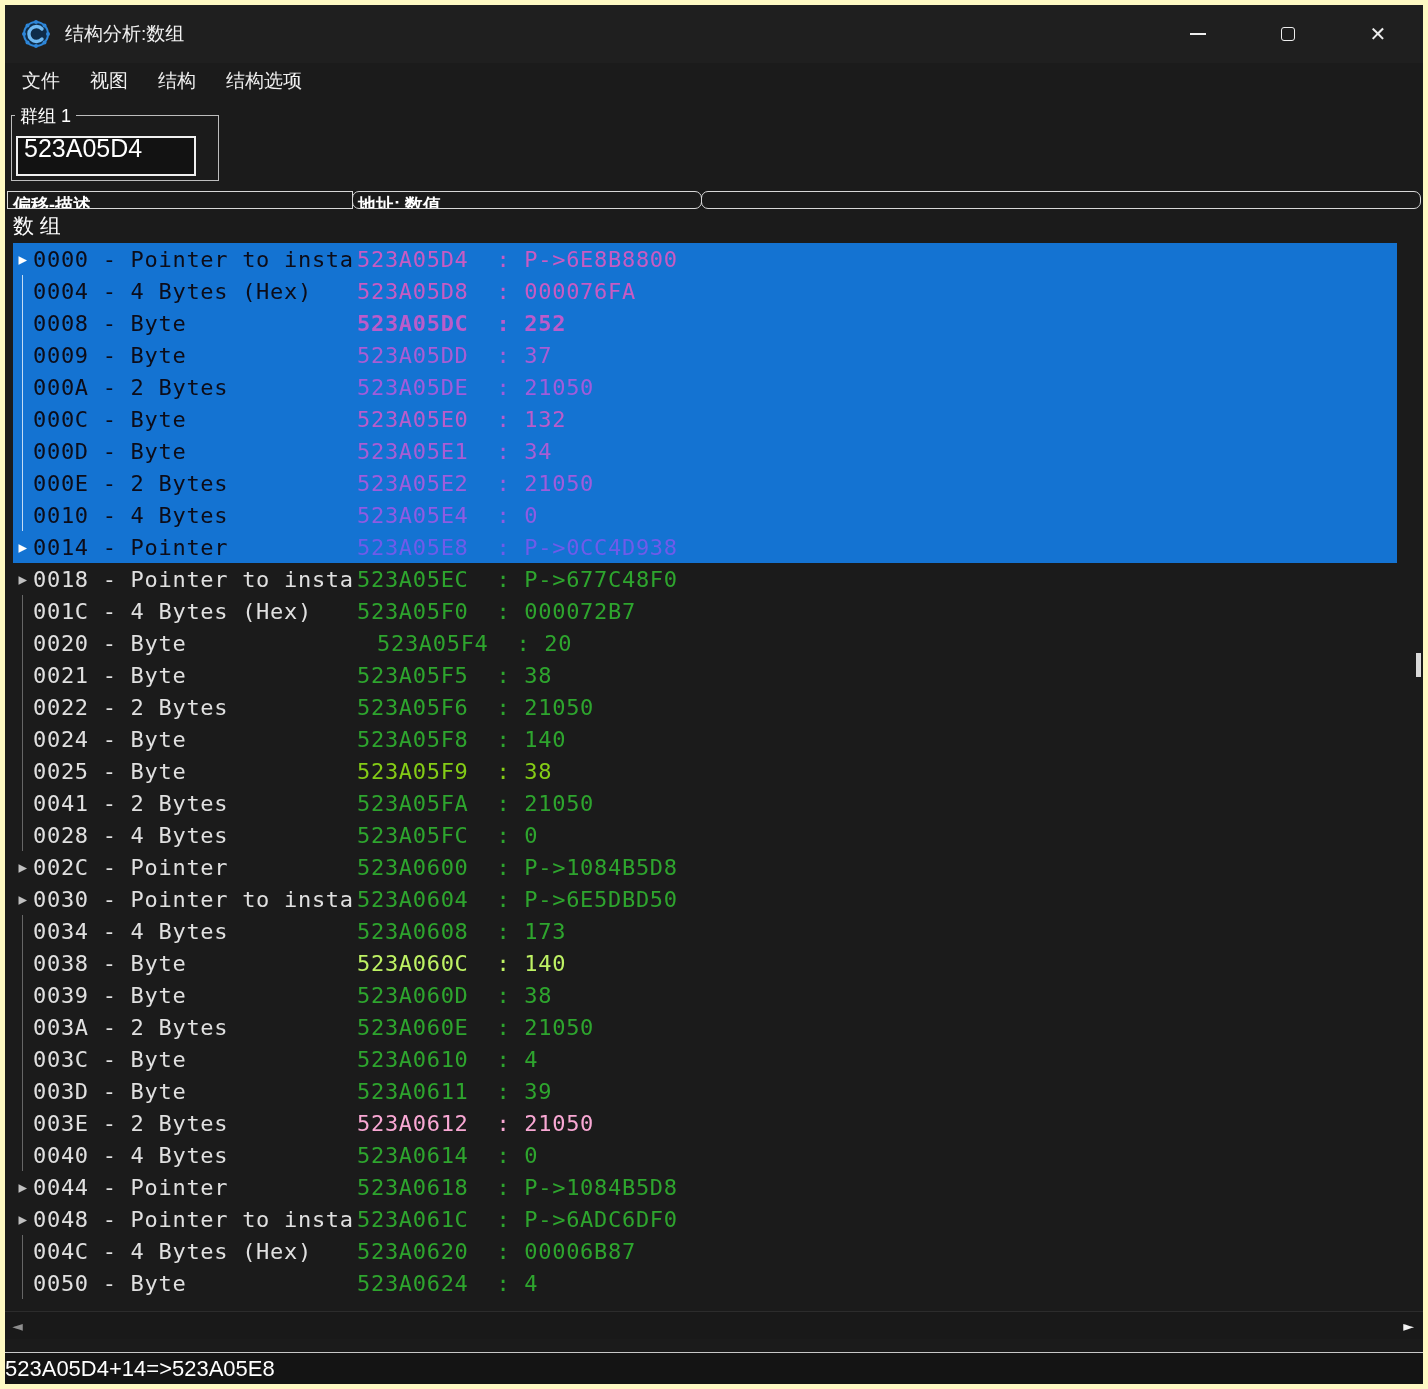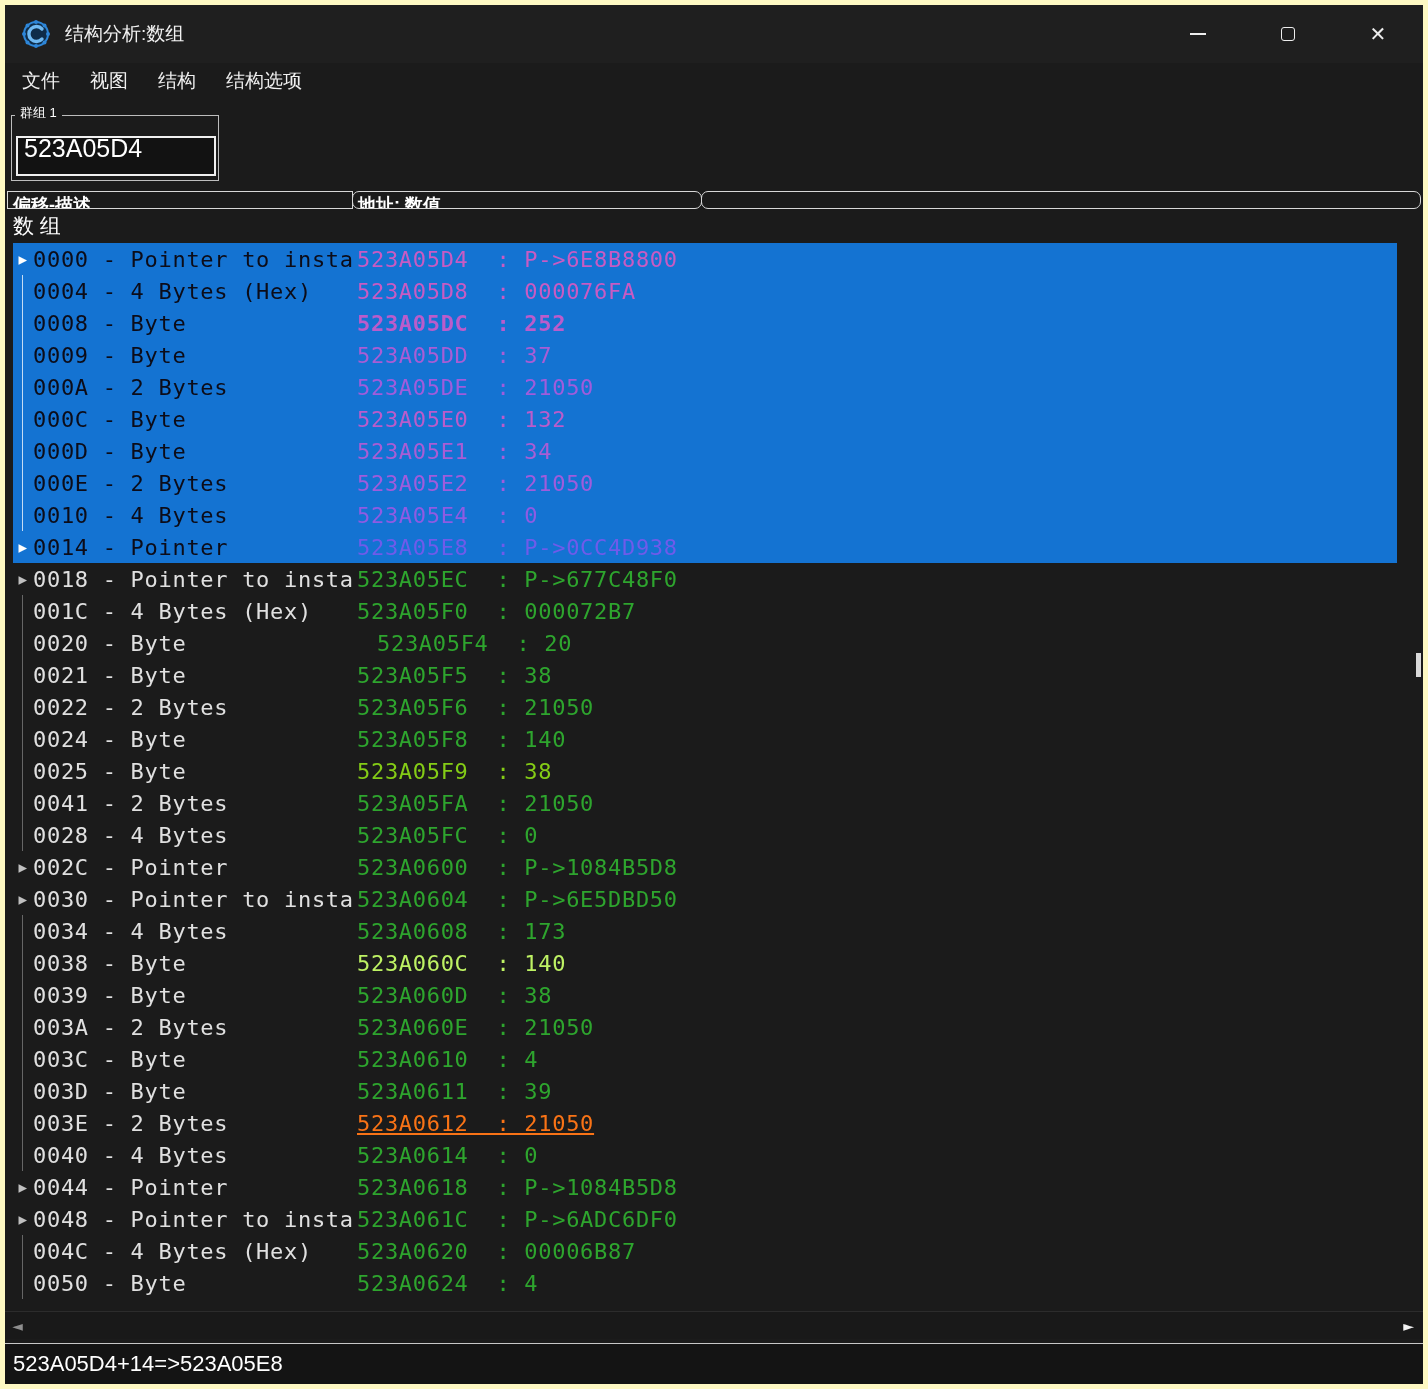--- a/index.html
+++ b/index.html
@@ -20,23 +20,23 @@
   .glyph-max { width:14px; height:14px; border:1.6px solid #eee; border-radius:3px; display:block; }
   .glyph-close { font-size:20px; color:#eee; line-height:1; }
 
   
   .menubar { height:36px; display:flex; align-items:center; padding-left:2px; background:#1b1b1b; }
   .menu-item { padding:0 15px; font-size:19px; color:#f0f0f0; }
 
   
   .group-area { height:92px; position:relative; }
   .groupbox { position:absolute; left:6px; top:16px; width:208px; height:66px; border:1px solid #bdbdbd; }
-  .groupbox-label { position:absolute; left:10px; top:5px; font-size:13px; background:#1b1b1b; padding:0 5px; z-index:2; color:#fff; }
+  .groupbox-label { position:absolute; left:10px; top:5px; font-size:18px; background:#1b1b1b; padding:0 5px; z-index:2; color:#fff; }
   .group-input {
-    position:absolute; left:4px; top:20px; width:200px; height:40px;
+    position:absolute; left:4px; top:20px; width:180px; height:40px;
     background:#121212; border:2px solid #f0f0f0; color:#fff;
     font-family:"Liberation Sans", sans-serif; font-size:25px; padding:0 0 16px 6px; outline:none;
   }
 
   
   .header { display:flex; height:18px; margin:0 2px; }
   .hcell { border:1px solid #d8d8d8; font-size:18px; font-weight:700; padding:1px 5px; line-height:25px;
            white-space:nowrap; overflow:hidden; }
   .hcell + .hcell { margin-left:-1px;border-radius:7px; }
   .hcell.c1 { width:346px; flex:none; }
@@ -62,23 +62,23 @@
 
   
   .vthumb { position:absolute; right:2px; top:648px; width:5px; height:24px; background:#d9d9d9; }
   .hscroll { position:relative; margin-top:12px; height:28px; background:#191919; border-top:1px solid #2c2c2c; }
   .hs-arrow { position:absolute; top:50%; transform:translateY(-50%); font-size:14px; font-family:"DejaVu Sans", sans-serif; }
   .hs-left  { left:7px;  color:#8e8e8e; }
   .hs-right { right:9px; color:#f2f2f2; }
 
   
   .statusbar {
-    position:absolute; left:0; right:0; bottom:0; height:41px;
+    position:absolute; left:0; right:0; bottom:0; height:32px;
     background:#141414; border-top:1px solid #c8c8c8;
-    display:flex; align-items:center; padding-left:8px; font-size:22px; color:#fff;
+    display:flex; align-items:center; font-size:22px; color:#fff;
   }
 </style>
 </head>
 <body>
 
 <div class="window">
 
   <div class="titlebar">
     <span class="app-icon">
       <svg width="30" height="30" viewBox="0 0 30 30">
@@ -151,21 +151,21 @@
       <div class="row"><span class="gutter treeline"></span><span class="desc">0041 - 2 Bytes</span><span class="addrval" style="color: rgb(46, 165, 46);">523A05FA  : 21050</span></div>
       <div class="row"><span class="gutter treeline"></span><span class="desc">0028 - 4 Bytes</span><span class="addrval" style="color: rgb(46, 165, 46);">523A05FC  : 0</span></div>
       <div class="row"><span class="gutter arrow">▸</span><span class="desc">002C - Pointer</span><span class="addrval" style="color: rgb(46, 165, 46);">523A0600  : P-&gt;1084B5D8</span></div>
       <div class="row"><span class="gutter arrow">▸</span><span class="desc">0030 - Pointer to insta</span><span class="addrval" style="color: rgb(46, 165, 46);">523A0604  : P-&gt;6E5DBD50</span></div>
       <div class="row"><span class="gutter treeline"></span><span class="desc">0034 - 4 Bytes</span><span class="addrval" style="color: rgb(46, 165, 46);">523A0608  : 173</span></div>
       <div class="row"><span class="gutter treeline"></span><span class="desc">0038 - Byte</span><span class="addrval" style="color: #bef264;">523A060C  : 140</span></div>
       <div class="row"><span class="gutter treeline"></span><span class="desc">0039 - Byte</span><span class="addrval" style="color: rgb(46, 165, 46);">523A060D  : 38</span></div>
       <div class="row"><span class="gutter treeline"></span><span class="desc">003A - 2 Bytes</span><span class="addrval" style="color: rgb(46, 165, 46);">523A060E  : 21050</span></div>
       <div class="row"><span class="gutter treeline"></span><span class="desc">003C - Byte</span><span class="addrval" style="color: rgb(46, 165, 46);">523A0610  : 4</span></div>
       <div class="row"><span class="gutter treeline"></span><span class="desc">003D - Byte</span><span class="addrval" style="color: rgb(46, 165, 46);">523A0611  : 39</span></div>
-      <div class="row"><span class="gutter treeline"></span><span class="desc">003E - 2 Bytes</span><span class="addrval" style="color: #f97316; text-decoration: underline;">523A0612  : 21050</span></div>
+      <div class="row"><span class="gutter treeline"></span><span class="desc">003E - 2 Bytes</span><span class="addrval" style="color: #f9a8d4;">523A0612  : 21050</span></div>
       <div class="row"><span class="gutter treeline"></span><span class="desc">0040 - 4 Bytes</span><span class="addrval" style="color: rgb(46, 165, 46);">523A0614  : 0</span></div>
       <div class="row"><span class="gutter arrow">▸</span><span class="desc">0044 - Pointer</span><span class="addrval" style="color: rgb(46, 165, 46);">523A0618  : P-&gt;1084B5D8</span></div>
       <div class="row"><span class="gutter arrow">▸</span><span class="desc">0048 - Pointer to insta</span><span class="addrval" style="color: rgb(46, 165, 46);">523A061C  : P-&gt;6ADC6DF0</span></div>
       <div class="row"><span class="gutter treeline"></span><span class="desc">004C - 4 Bytes (Hex)</span><span class="addrval" style="color: rgb(46, 165, 46);">523A0620  : 00006B87</span></div>
       <div class="row"><span class="gutter treeline"></span><span class="desc">0050 - Byte</span><span class="addrval" style="color: rgb(46, 165, 46);">523A0624  : 4</span></div>
     </div>
 
   <div class="vthumb"></div>
 
   <div class="hscroll">

